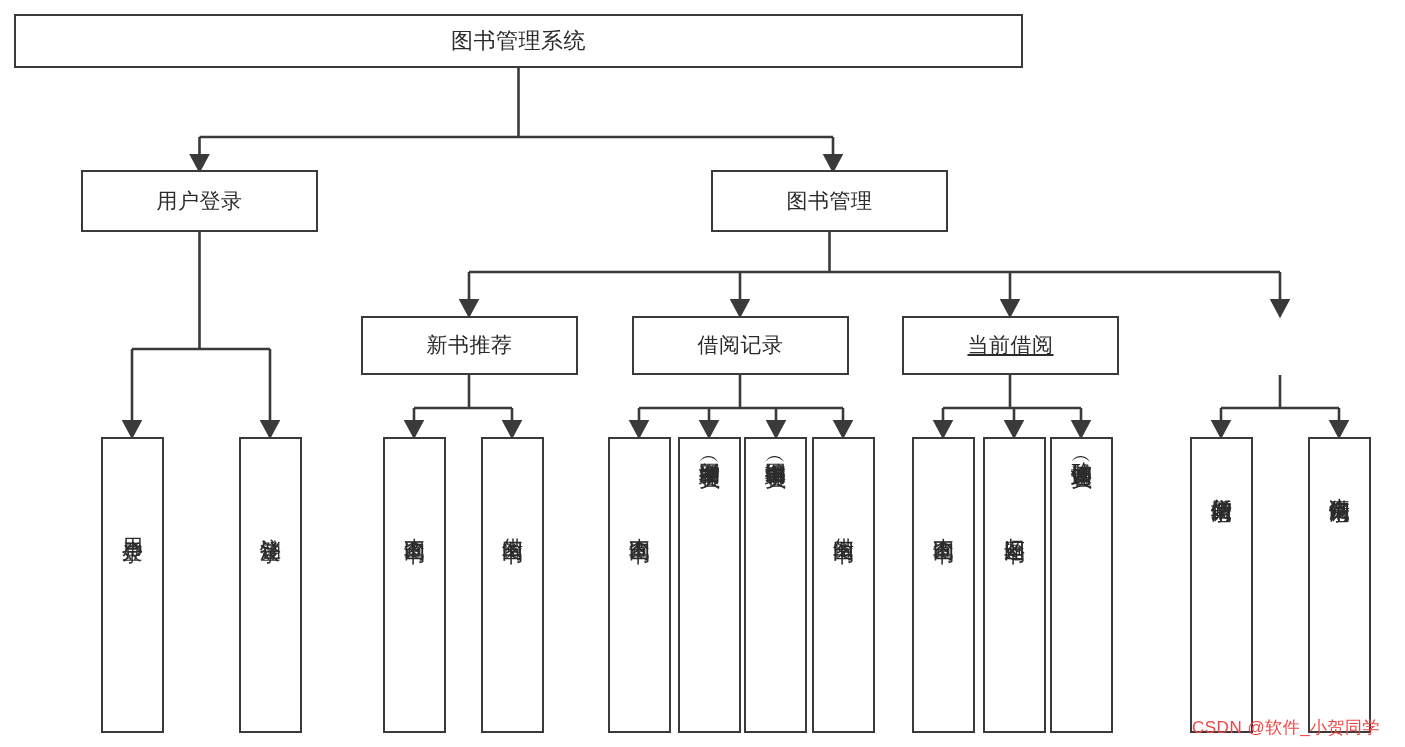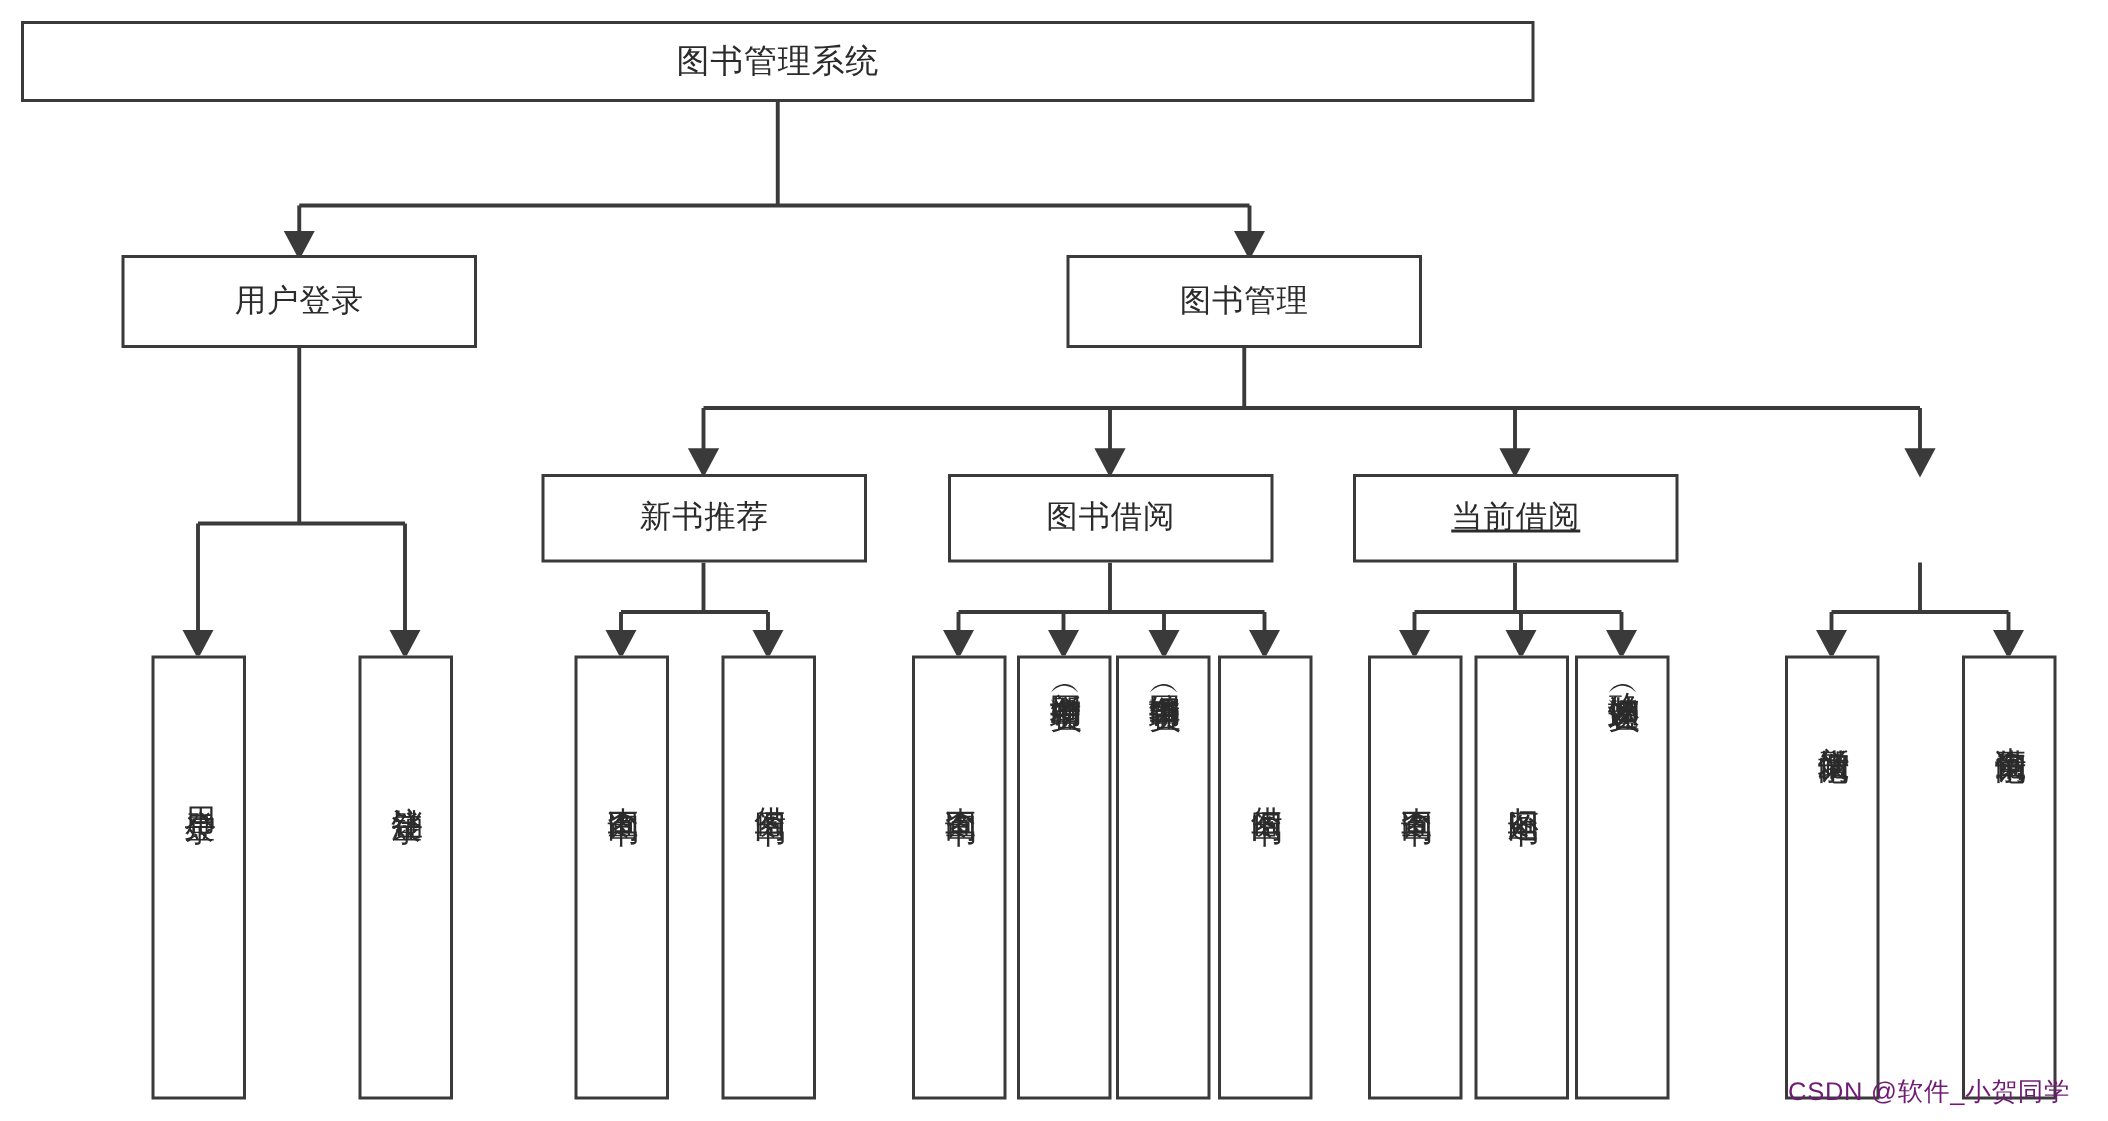--- a/index.html
+++ b/index.html
@@ -66,21 +66,21 @@
     letter-spacing: 2px;
     white-space: nowrap;
     margin: 0 auto;
   }
   .node.vert.tall .label {
     letter-spacing: 1px;
   }
   .watermark {
     position: absolute;
     font-size: 17px;
-    color: #701a75;
+    color: #ef4444;
     letter-spacing: 0.5px;
     white-space: nowrap;
     user-select: none;
   }
 </style>
 </head>
 <body>
 
 <div id="diagram-root">
 
@@ -142,21 +142,21 @@
     <span class="label">用户登录</span>
   </div>
   <div class="node horiz" style="left:711px; top:170px; width:237px; height:62px;">
     <span class="label">图书管理</span>
   </div>
 
   <div class="node horiz" style="left:361px; top:316px; width:217px; height:59px;">
     <span class="label">新书推荐</span>
   </div>
   <div class="node horiz" style="left:632px; top:316px; width:217px; height:59px;">
-    <span class="label">图书借阅</span>
+    <span class="label">借阅记录</span>
   </div>
   <div class="node horiz" style="left:902px; top:316px; width:217px; height:59px;text-decoration:underline;">
     <span class="label">当前借阅</span>
   </div>
 
   <div class="node vert" style="left:101px; top:437px; width:63px; height:296px; padding-top:82px;">
     <span class="label">用户登录</span>
   </div>
   <div class="node vert" style="left:239px; top:437px; width:63px; height:296px; padding-top:82px;">
     <span class="label">注销登录</span>

